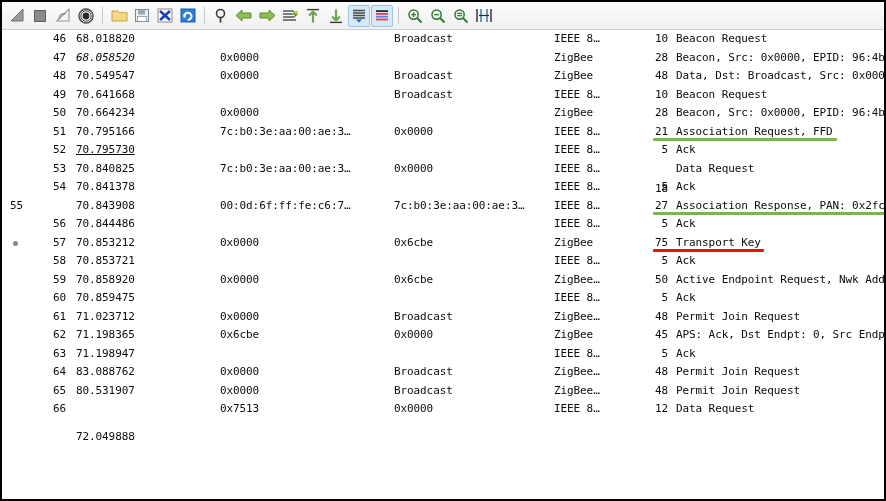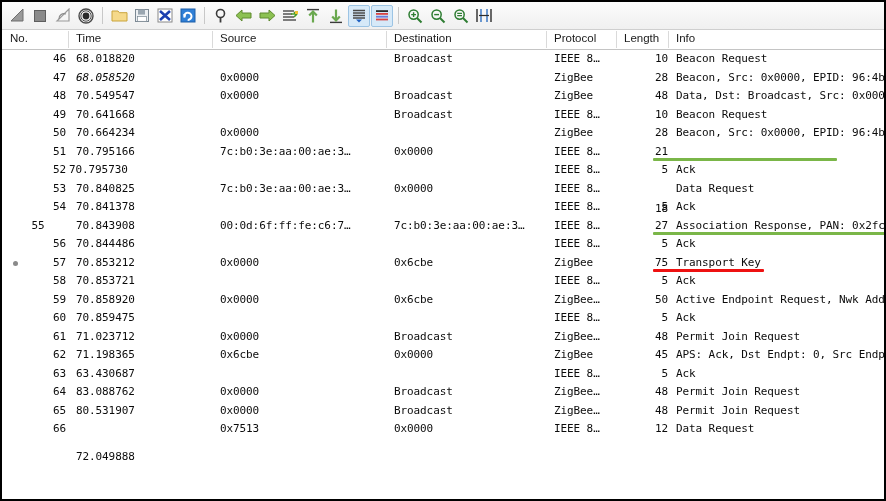--- a/index.html
+++ b/index.html
@@ -304,35 +304,20 @@
     <div class="tb-btn" title="Ridimensiona colonne">
       <svg width="16" height="15" viewBox="0 0 16 15">
           <path d="M1 1 V14 M15 1 V14" stroke="#2b2b2b" stroke-width="1.4"></path>
           <path d="M5 1 V14 M11 1 V14" stroke="#2f6fbf" stroke-width="1.4"></path>
           <path d="M3 7.5 H13" stroke="#2b2b2b" stroke-width="1.2"></path>
         </svg>
     </div>
   </div>
 
 
-  <div class="plist-header" id="plist-header">
-      <div class="hcell" style="left: 8px;">No.</div>
-      <div class="hcell" style="left: 74px;">Time</div>
-      <div class="hsep" style="left: 66px;"></div>
-      <div class="hcell" style="left: 218px;">Source</div>
-      <div class="hsep" style="left: 210px;"></div>
-      <div class="hcell" style="left: 392px;">Destination</div>
-      <div class="hsep" style="left: 384px;"></div>
-      <div class="hcell" style="left: 552px;">Protocol</div>
-      <div class="hsep" style="left: 544px;"></div>
-      <div class="hcell" style="left: 622px;">Length</div>
-      <div class="hsep" style="left: 614px;"></div>
-      <div class="hcell" style="left: 674px;">Info</div>
-      <div class="hsep" style="left: 666px;"></div>
-    </div>
 
   <div class="plist" id="plist">
       <div class="prow">
         <div class="cell num" style="left: 8px; width: 56px; text-align: right;">46</div>
         <div class="cell" style="left: 74px;">68.018820</div>
         <div class="cell" style="left: 218px;"></div>
         <div class="cell" style="left: 392px;">Broadcast</div>
         <div class="cell" style="left: 552px;">IEEE 8…</div>
         <div class="cell num" style="left: 622px; width: 44px; text-align: right;">10</div>
         <div class="cell" style="left: 674px;">Beacon Request</div>
@@ -373,25 +358,26 @@
         <div class="cell num" style="left: 622px; width: 44px; text-align: right;">28</div>
         <div class="cell" style="left: 674px;">Beacon, Src: 0x0000, EPID: 96:4b:91:cd:e3:f4:7a:8c</div>
       </div>
       <div class="prow">
         <div class="cell num" style="left: 8px; width: 56px; text-align: right;">51</div>
         <div class="cell" style="left: 74px;">70.795166</div>
         <div class="cell" style="left: 218px;">7c:b0:3e:aa:00:ae:3…</div>
         <div class="cell" style="left: 392px;">0x0000</div>
         <div class="cell" style="left: 552px;">IEEE 8…</div>
         <div class="cell num" style="left: 622px; width: 44px; text-align: right;">21</div>
+        <div class="cell" style="left: 674px;">Association Request, FFD</div>
         <div class="uline" style="left: 650.76px; width: 184.12px; top: 15px; background: rgb(122, 182, 72);"></div>
       </div>
       <div class="prow">
         <div class="cell num" style="left: 8px; width: 56px; text-align: right;">52</div>
-        <div class="cell" style="left: 67px;">70.795730</div>
+        <div class="cell" style="left: 74px; text-decoration: underline;">70.795730</div>
         <div class="cell" style="left: 218px;"></div>
         <div class="cell" style="left: 392px;"></div>
         <div class="cell" style="left: 552px;">IEEE 8…</div>
         <div class="cell num" style="left: 622px; width: 44px; text-align: right;">5</div>
         <div class="cell" style="left: 674px;">Ack</div>
       </div>
       <div class="prow">
         <div class="cell num" style="left: 8px; width: 56px; text-align: right;">53</div>
         <div class="cell" style="left: 74px;">70.840825</div>
         <div class="cell" style="left: 218px;">7c:b0:3e:aa:00:ae:3…</div>
@@ -403,21 +389,21 @@
       <div class="prow">
         <div class="cell num" style="left: 8px; width: 56px; text-align: right;">54</div>
         <div class="cell" style="left: 74px;">70.841378</div>
         <div class="cell" style="left: 218px;"></div>
         <div class="cell" style="left: 392px;"></div>
         <div class="cell" style="left: 552px;">IEEE 8…</div>
         <div class="cell num" style="left: 622px; width: 44px; text-align: right;">5</div>
         <div class="cell" style="left: 674px;">Ack</div>
       </div>
       <div class="prow">
-        <div class="cell num" style="left: 8px; width: 56px; text-align: center;">55</div>
+        <div class="cell num" style="left: 8px; width: 56px; text-align: left;">55</div>
         <div class="cell" style="left: 74px;">70.843908</div>
         <div class="cell" style="left: 218px;">00:0d:6f:ff:fe:c6:7…</div>
         <div class="cell" style="left: 392px;">7c:b0:3e:aa:00:ae:3…</div>
         <div class="cell" style="left: 552px;">IEEE 8…</div>
         <div class="cell num" style="left: 622px; width: 44px; text-align: right;">27</div>
         <div class="cell" style="left: 674px;">Association Response, PAN: 0x2fc6 Addr: 0x6cbe</div>
         <div class="uline" style="left: 650.76px; width: 329.76px; top: 15px; background: rgb(122, 182, 72);"></div>
       </div>
       <div class="prow">
         <div class="cell num" style="left: 8px; width: 56px; text-align: right;">56</div>
@@ -479,21 +465,21 @@
         <div class="cell num" style="left: 8px; width: 56px; text-align: right;">62</div>
         <div class="cell" style="left: 74px;">71.198365</div>
         <div class="cell" style="left: 218px;">0x6cbe</div>
         <div class="cell" style="left: 392px;">0x0000</div>
         <div class="cell" style="left: 552px;">ZigBee</div>
         <div class="cell num" style="left: 622px; width: 44px; text-align: right;">45</div>
         <div class="cell" style="left: 674px;">APS: Ack, Dst Endpt: 0, Src Endpt: 0</div>
       </div>
       <div class="prow">
         <div class="cell num" style="left: 8px; width: 56px; text-align: right;">63</div>
-        <div class="cell" style="left: 74px;">63.430687</div>
+        <div class="cell" style="left: 74px;">71.198947</div>
         <div class="cell" style="left: 218px;"></div>
         <div class="cell" style="left: 392px;"></div>
         <div class="cell" style="left: 552px;">IEEE 8…</div>
         <div class="cell num" style="left: 622px; width: 44px; text-align: right;">5</div>
         <div class="cell" style="left: 674px;">Ack</div>
       </div>
       <div class="prow">
         <div class="cell num" style="left: 8px; width: 56px; text-align: right;">64</div>
         <div class="cell" style="left: 74px;">83.088762</div>
         <div class="cell" style="left: 218px;">0x0000</div>

